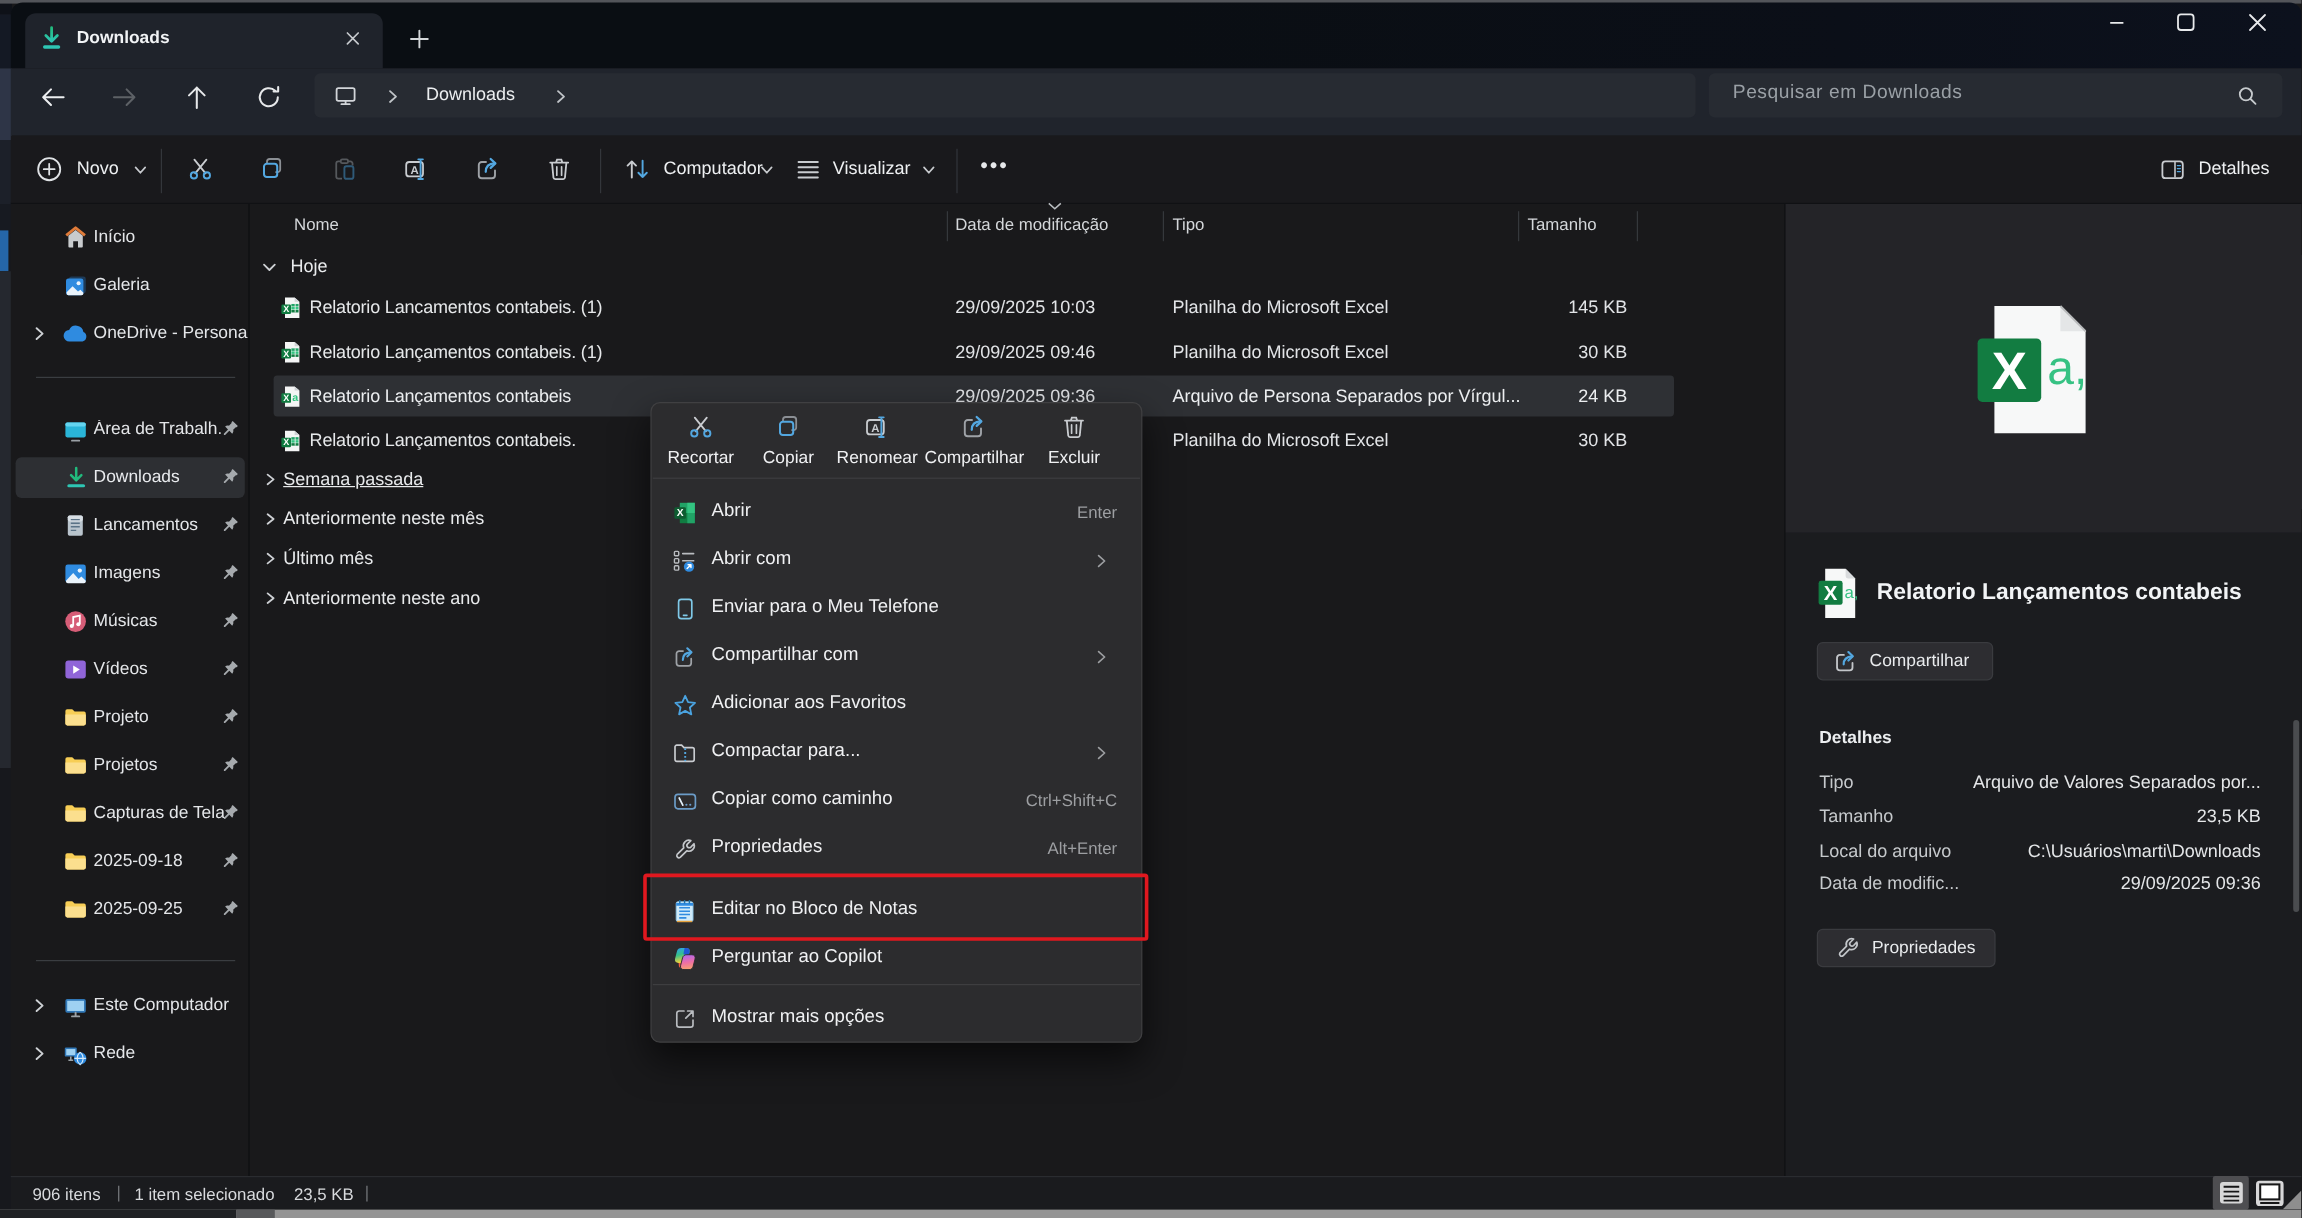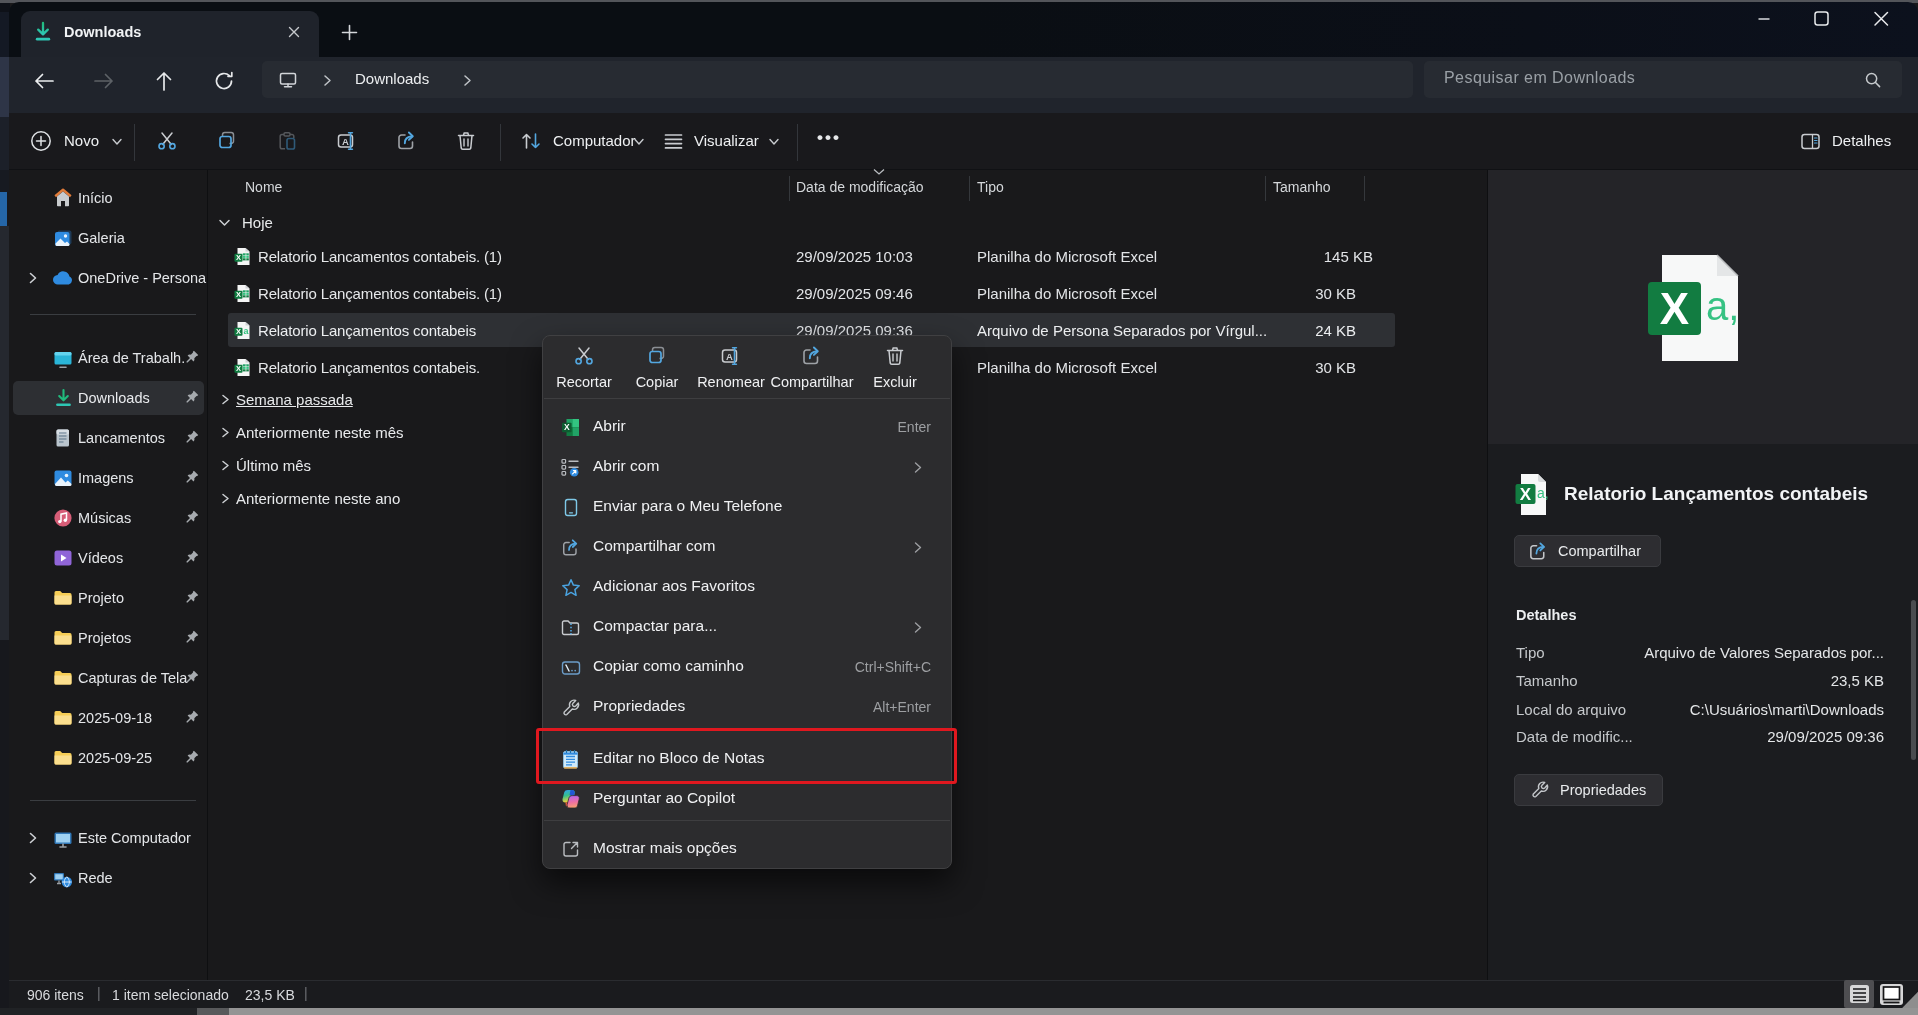--- a/index.html
+++ b/index.html
@@ -351,21 +351,21 @@
       <rect x="9.8" y="6.3" width="6" height="2.1" fill="#21a366"></rect>
       <rect x="9.8" y="8.8" width="6" height="2.1" fill="#33c481"></rect>
       <rect x="9.8" y="11.3" width="6" height="2.1" fill="#107c41"></rect>
       <rect x="12.6" y="6.3" width="0.7" height="7.1" fill="#f4f5f5"></rect>
       <rect x="1.5" y="6.7" width="8" height="8" rx="1" fill="#107c41"></rect>
       <text x="5.5" y="13.1" text-anchor="middle" font-size="7.5" font-weight="bold" fill="#fff" font-family="Liberation Sans">X</text>
     </svg>
     <div class="txt" style="left:258px;top:248px;font-size:15px;letter-spacing:-0.15px;color:#e6e8ea;">Relatorio Lancamentos contabeis. (1)</div>
     <div class="txt" style="left:796px;top:248px;font-size:15px;color:#e2e4e7;">29/09/2025 10:03</div>
     <div class="txt" style="left:977px;top:248px;font-size:15px;color:#e2e4e7;">Planilha do Microsoft Excel</div>
-    <div class="txt" style="left:1356px;top:248px;font-size:15px;color:#e2e4e7;transform:translateX(-100%);margin-left:17px;">145 KB</div>
+    <div class="txt" style="left:1356px;top:248px;font-size:15px;color:#e2e4e7;transform:translateX(-100%);">145 KB</div>
 
     <svg class="abs" style="left:233px;top:284px" width="19" height="19" viewBox="0 0 19 19">
       <path d="M4.5 1 h8 L16.5 4.5 V18 H4.5 Z" fill="#f4f5f5"></path>
       <path d="M12.5 1 L16.5 4.5 h-4 Z" fill="#cfd2d5"></path>
       <rect x="9.8" y="6.3" width="6" height="2.1" fill="#21a366"></rect>
       <rect x="9.8" y="8.8" width="6" height="2.1" fill="#33c481"></rect>
       <rect x="9.8" y="11.3" width="6" height="2.1" fill="#107c41"></rect>
       <rect x="12.6" y="6.3" width="0.7" height="7.1" fill="#f4f5f5"></rect>
       <rect x="1.5" y="6.7" width="8" height="8" rx="1" fill="#107c41"></rect>
       <text x="5.5" y="13.1" text-anchor="middle" font-size="7.5" font-weight="bold" fill="#fff" font-family="Liberation Sans">X</text>

